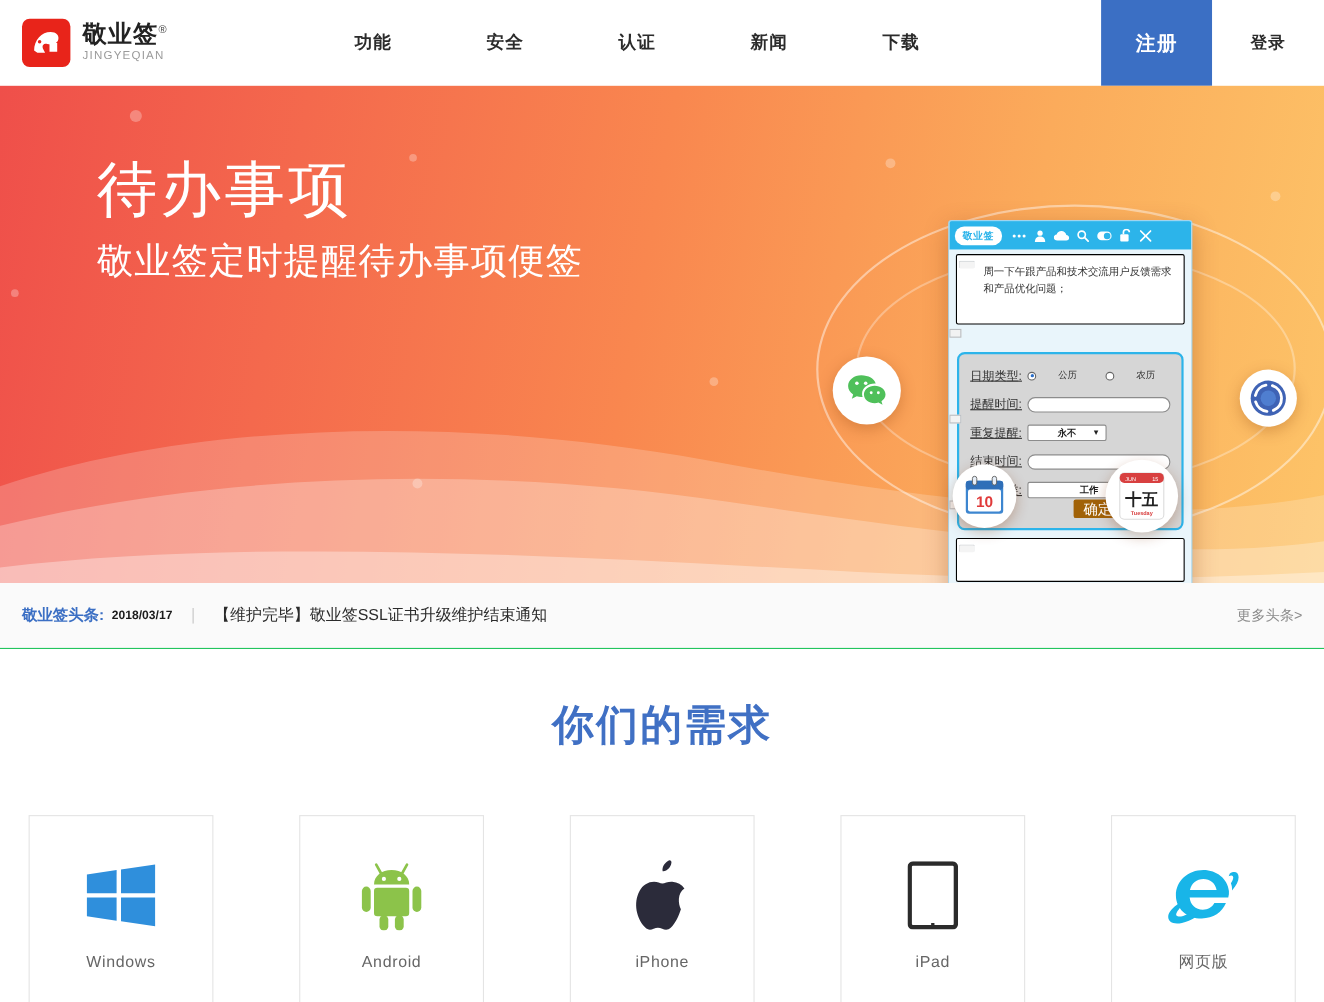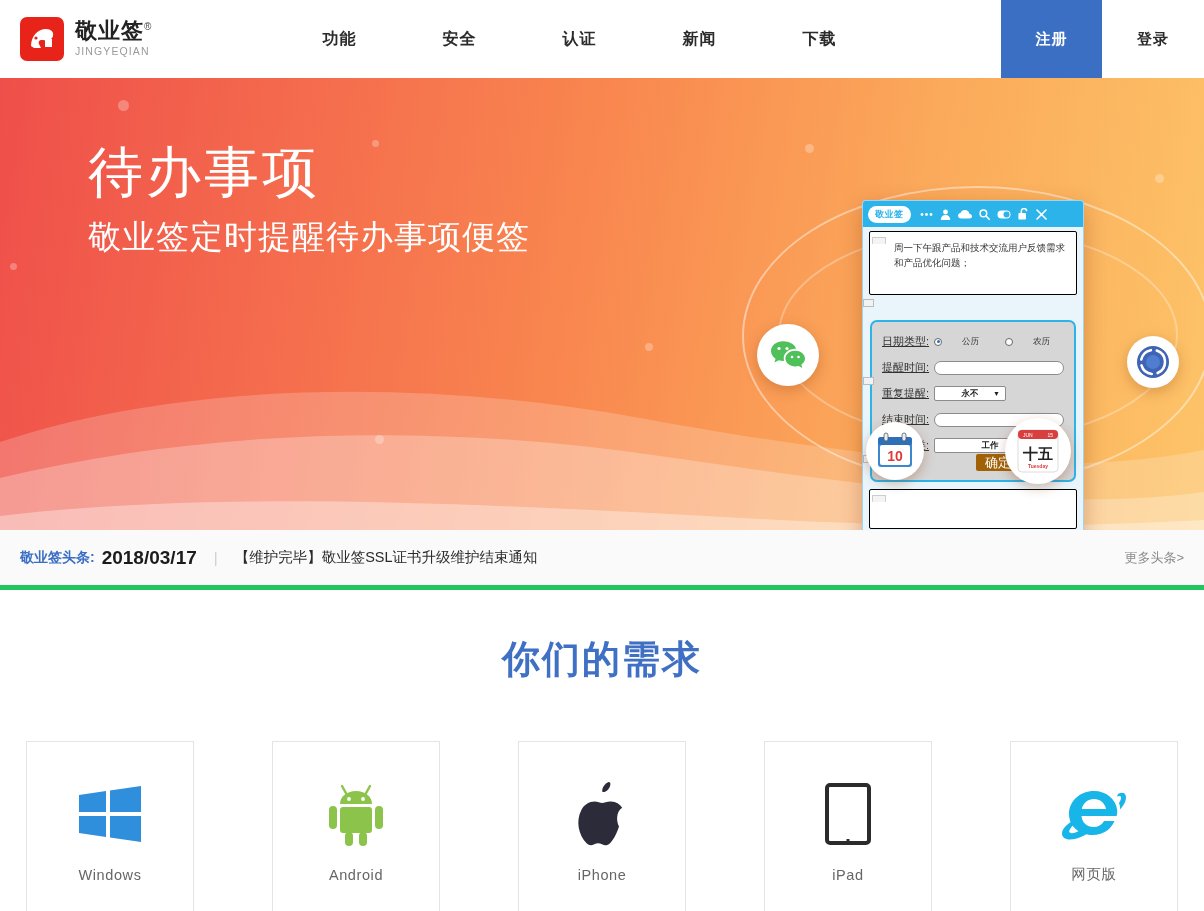--- a/index.html
+++ b/index.html
@@ -30,21 +30,21 @@
     font-size: 10.5px; color: #9a9a9a; letter-spacing: 1.1px; margin-top: 4px;
   }
   .nav { display: flex; align-items: center; margin-left: 80px; }
   .nav-item {
     font-size: 16px; font-weight: bold; color: #2b2b2b;
     width: 120px; text-align: center; cursor: pointer; letter-spacing: 1px;
   }
   .auth { margin-left: auto; display: flex; align-items: stretch; }
   .btn-register {
     width: 101px; display: flex; align-items: center; justify-content: center;
-    background: #3b6fc4; color: #fff; font-size: 15px; font-weight: bold;
+    background: #3b6fc4; color: #fff; font-size: 18px; font-weight: bold;
     cursor: pointer; letter-spacing: 1px;
   }
   .btn-login {
     width: 102px; display: flex; align-items: center; justify-content: center;
     background: #fff; color: #2b2b2b; font-size: 15px; font-weight: bold;
     cursor: pointer; letter-spacing: 1px;
   }
 
   
   .hero {
@@ -142,25 +142,25 @@
   }
   .cal-badge {
     position: absolute; z-index: 7; border-radius: 50%; background: #fff;
     box-shadow: 0 4px 12px rgba(130,50,0,0.3);
     display: flex; align-items: center; justify-content: center;
   }
 
   
   .news {
     width: 1204px; height: 60px; background: #fafafa;
-    border-bottom: 5px solid #22c55e;
+    border-bottom: 1px solid #22c55e;
     display: flex; align-items: center; padding: 0 20px;
   }
   .news-tag { color: #3b6fc4; font-size: 14px; font-weight: bold; }
-  .news-date { color: #1b1b1b; font-size: 19px; font-weight: bold; margin-left: 7px; }
+  .news-date { color: #1b1b1b; font-size: 11px; font-weight: bold; margin-left: 7px; }
   .news-sep { color: #cfcfcf; margin: 0 17px; font-size: 15px; }
   .news-title { color: #2b2b2b; font-size: 14.5px; cursor: pointer; }
   .news-more { margin-left: auto; color: #8b8b8b; font-size: 13px; cursor: pointer; }
 
   
   .needs { width: 1204px; padding-top: 44px; background: #fff; }
   .needs-title {
     text-align: center; color: #4070c4; font-size: 38px;
     font-weight: bold; letter-spacing: 2px;
   }

